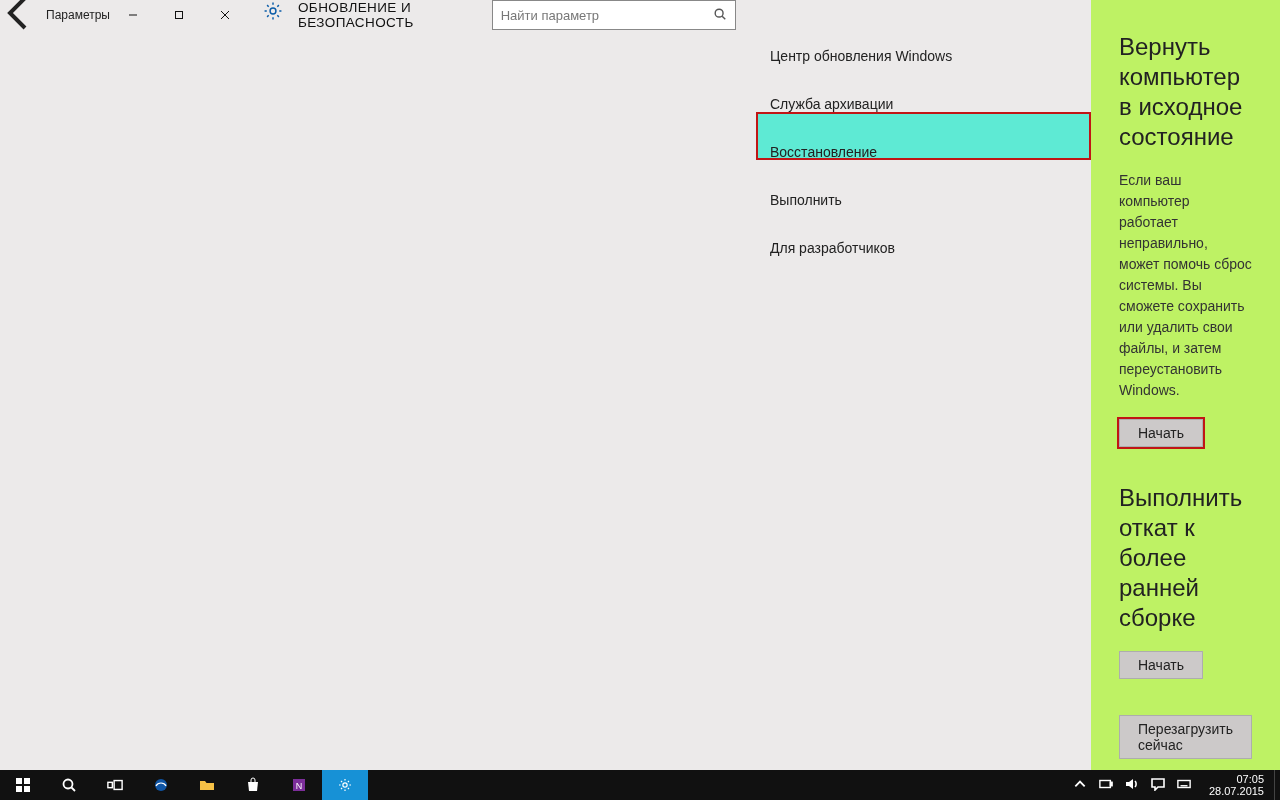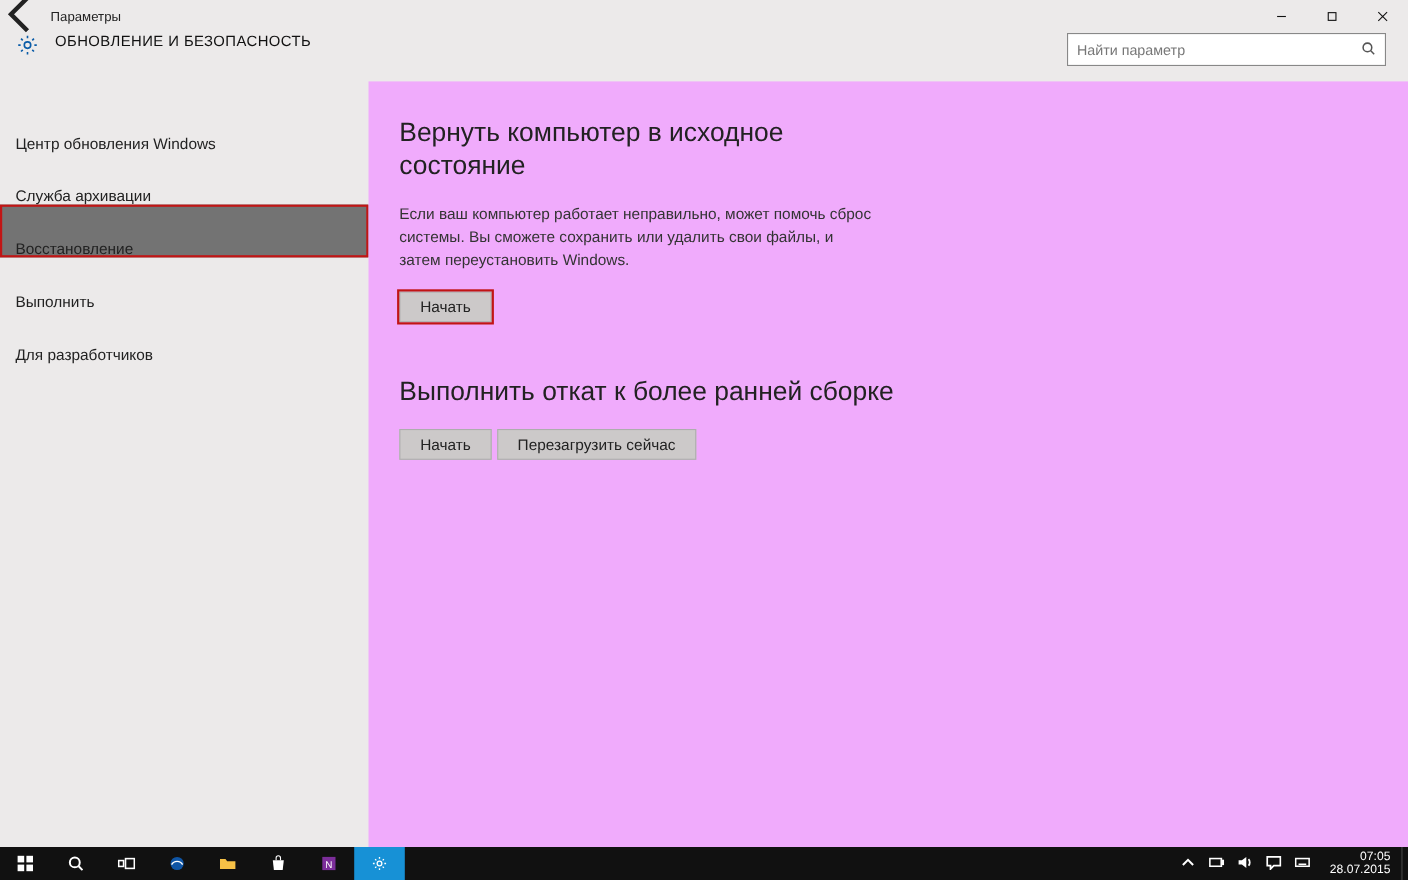--- a/index.html
+++ b/index.html
@@ -4,21 +4,21 @@
 <style>
   * { box-sizing: border-box; margin: 0; padding: 0; font-family: "Segoe UI", Tahoma, sans-serif; }
   html, body { width: 1280px; height: 800px; overflow: hidden; }
   body { display: flex; flex-direction: column; background: #fff; }
 
   
   .app {
     flex: 1 1 auto;
     background: #eceaea;
     display: flex;
-    flex-direction: column;
+    flex-direction: row;
     height: 770px;
     position: relative;
   }
 
   
   .titlebar {
     height: 30px;
     display: flex;
     align-items: center;
     background: #eceaea;
@@ -58,34 +58,34 @@
     flex:1; display:flex; min-height:0;
   }
   .sidebar {
     width:335px; background:#eceaea; padding-top:16px;
   }
   .sidebar-item {
     height:48px; display:flex; align-items:flex-end;
     padding-left:14px; font-size:14px; color:#222;
   }
   .sidebar-item.selected {
-    background:#737373;
+    background:#5eead4;
     outline:2px solid #c11515;
     outline-offset:-2px;
   }
 
   .content {
-    flex:1; background:#f0abfc; padding:32px 28px 10px 28px;
+    flex:1; background:#bef264; padding:32px 28px 10px 28px;
     overflow:auto;
   }
   .h { font-size:24px; font-weight:300; color:#222; line-height:1.25; margin-bottom:18px; max-width:460px;}
   .p { font-size:14px; color:#333; line-height:1.5; max-width:430px; margin-bottom:18px; }
   .btn {
     display:inline-block; background:#ccc9c9; border:1px solid #adadad;
-    padding:5px 18px; font-size:14px; color:#222; margin-bottom:49px;
+    padding:5px 18px; font-size:14px; color:#222; margin-bottom:36px;
   }
   .btn.hl { outline:2px solid #c11515; outline-offset:0; }
 
   
   .taskbar {
     height:30px; background:#111; display:flex; align-items:center; color:#fff;
     font-size:11px;
   }
   .tb-left { display:flex; align-items:stretch; height:100%; }
   .tb-btn {

